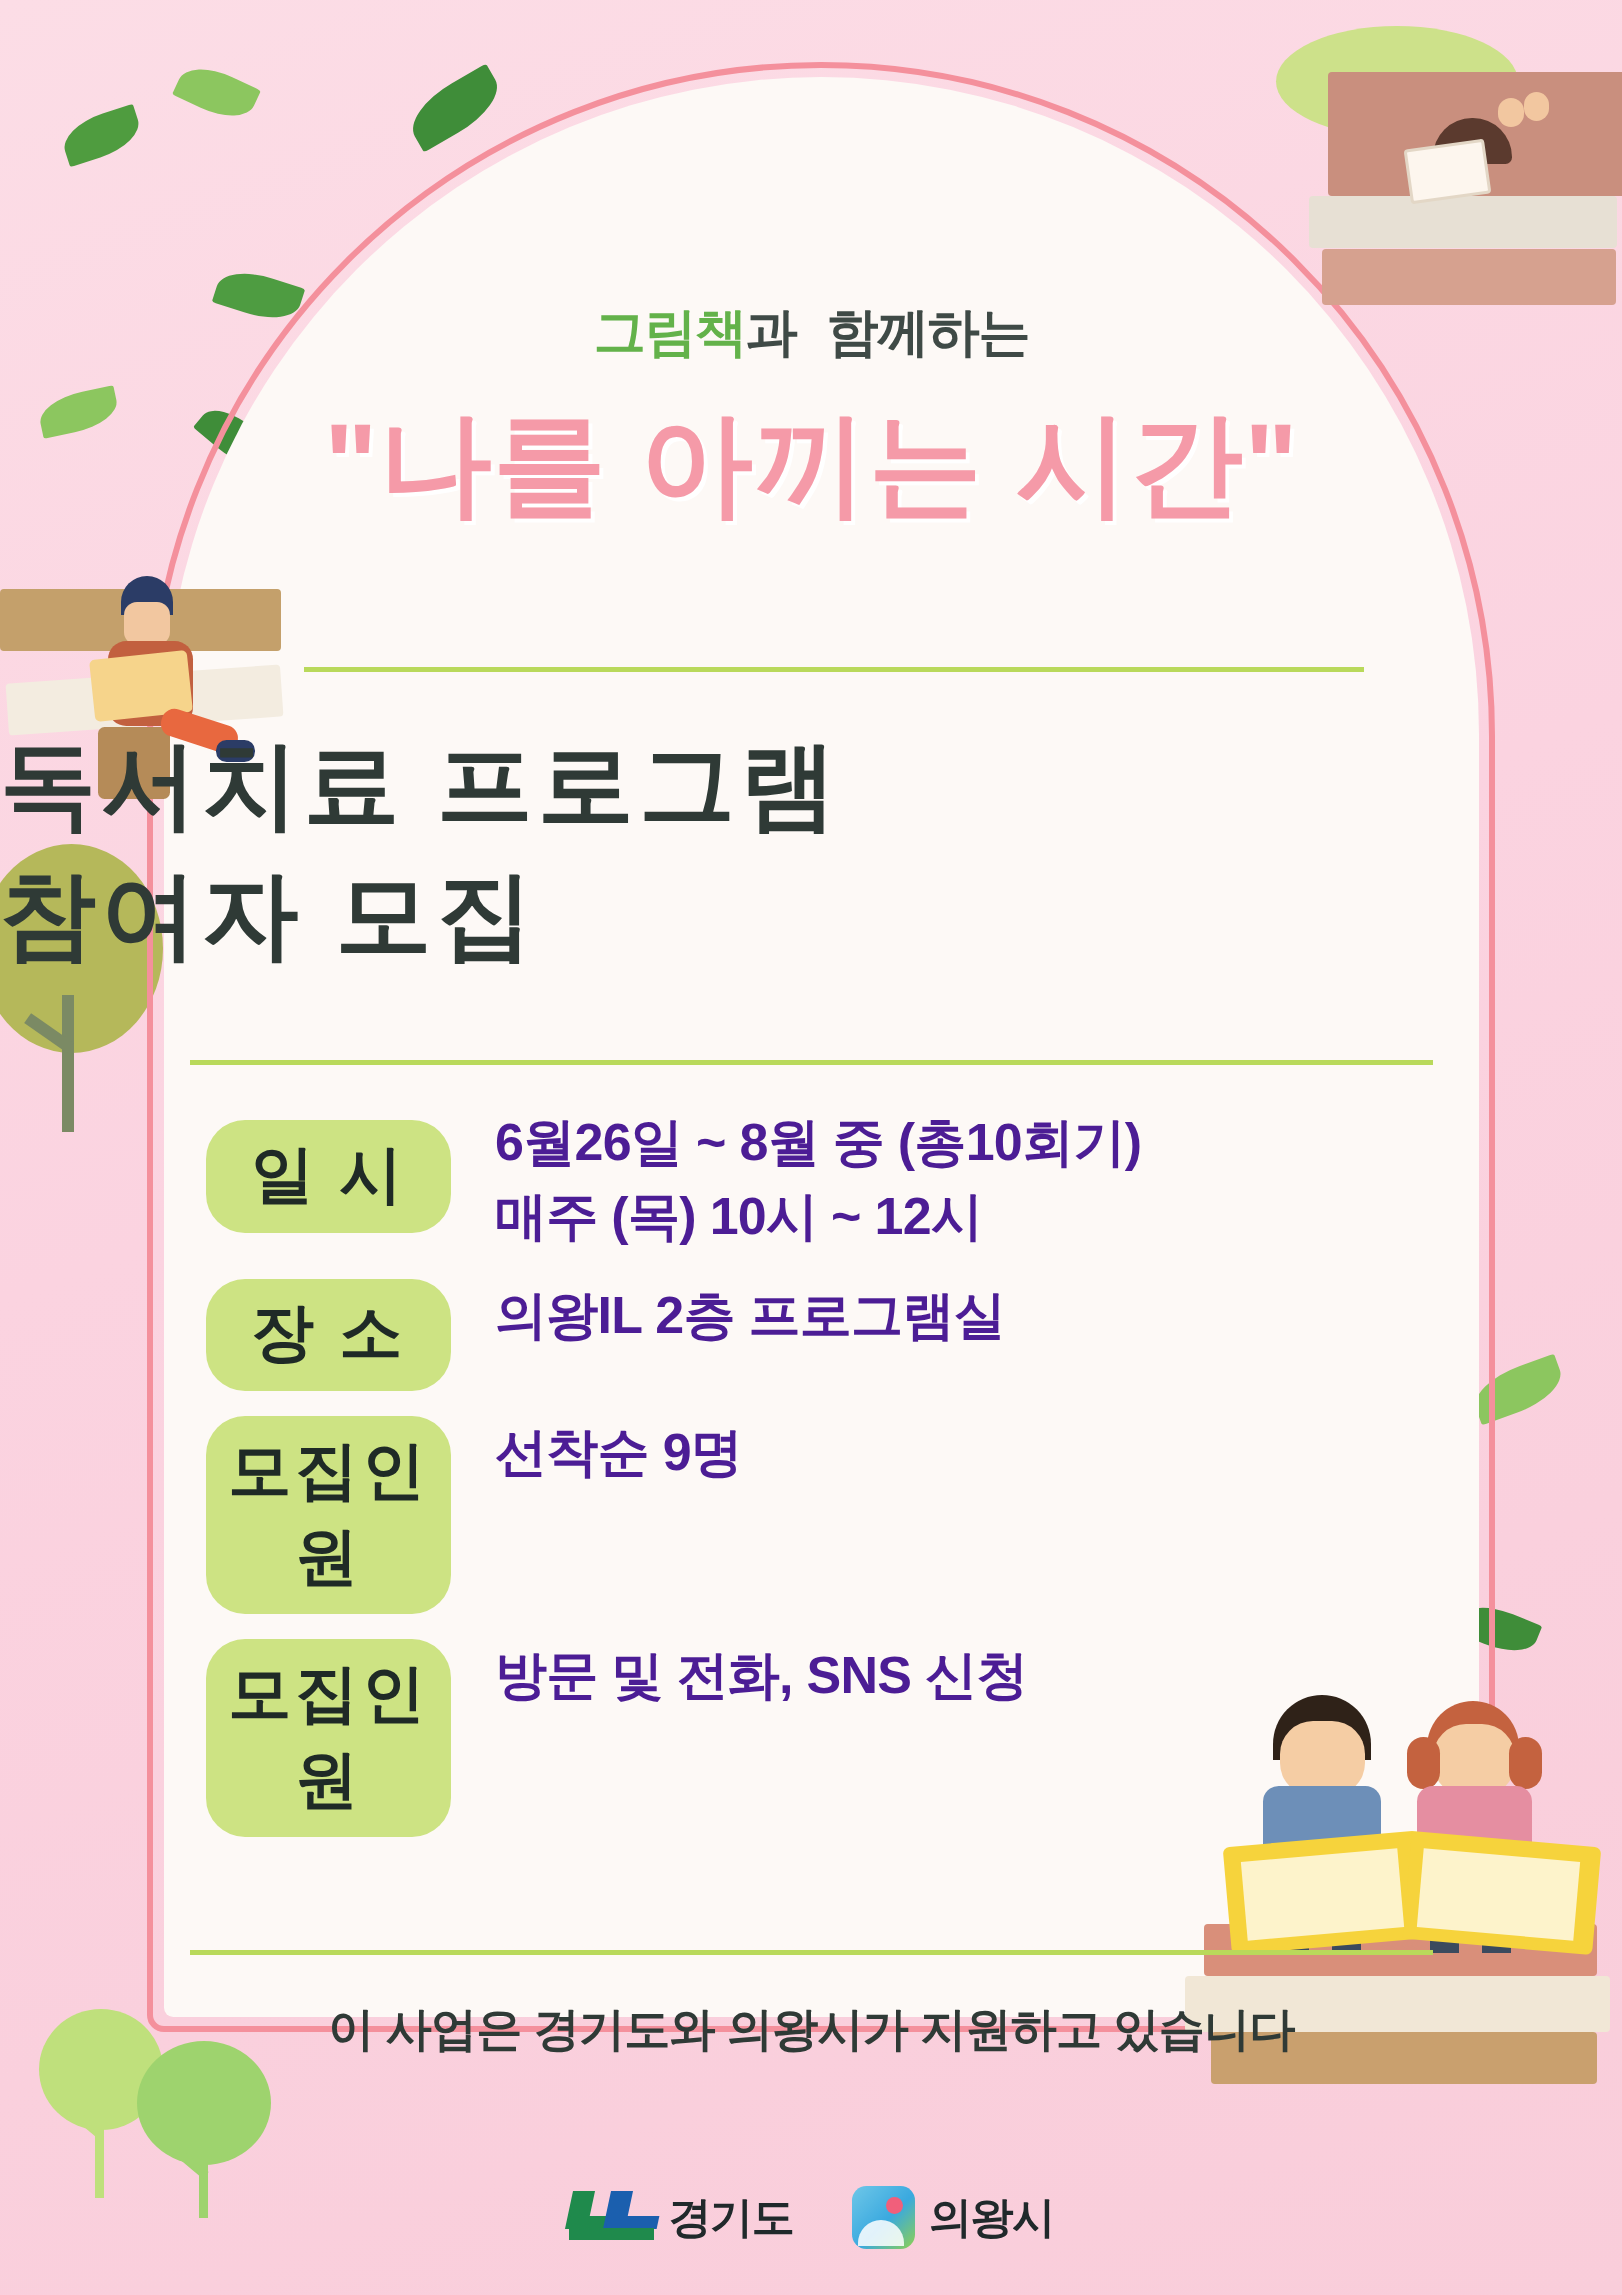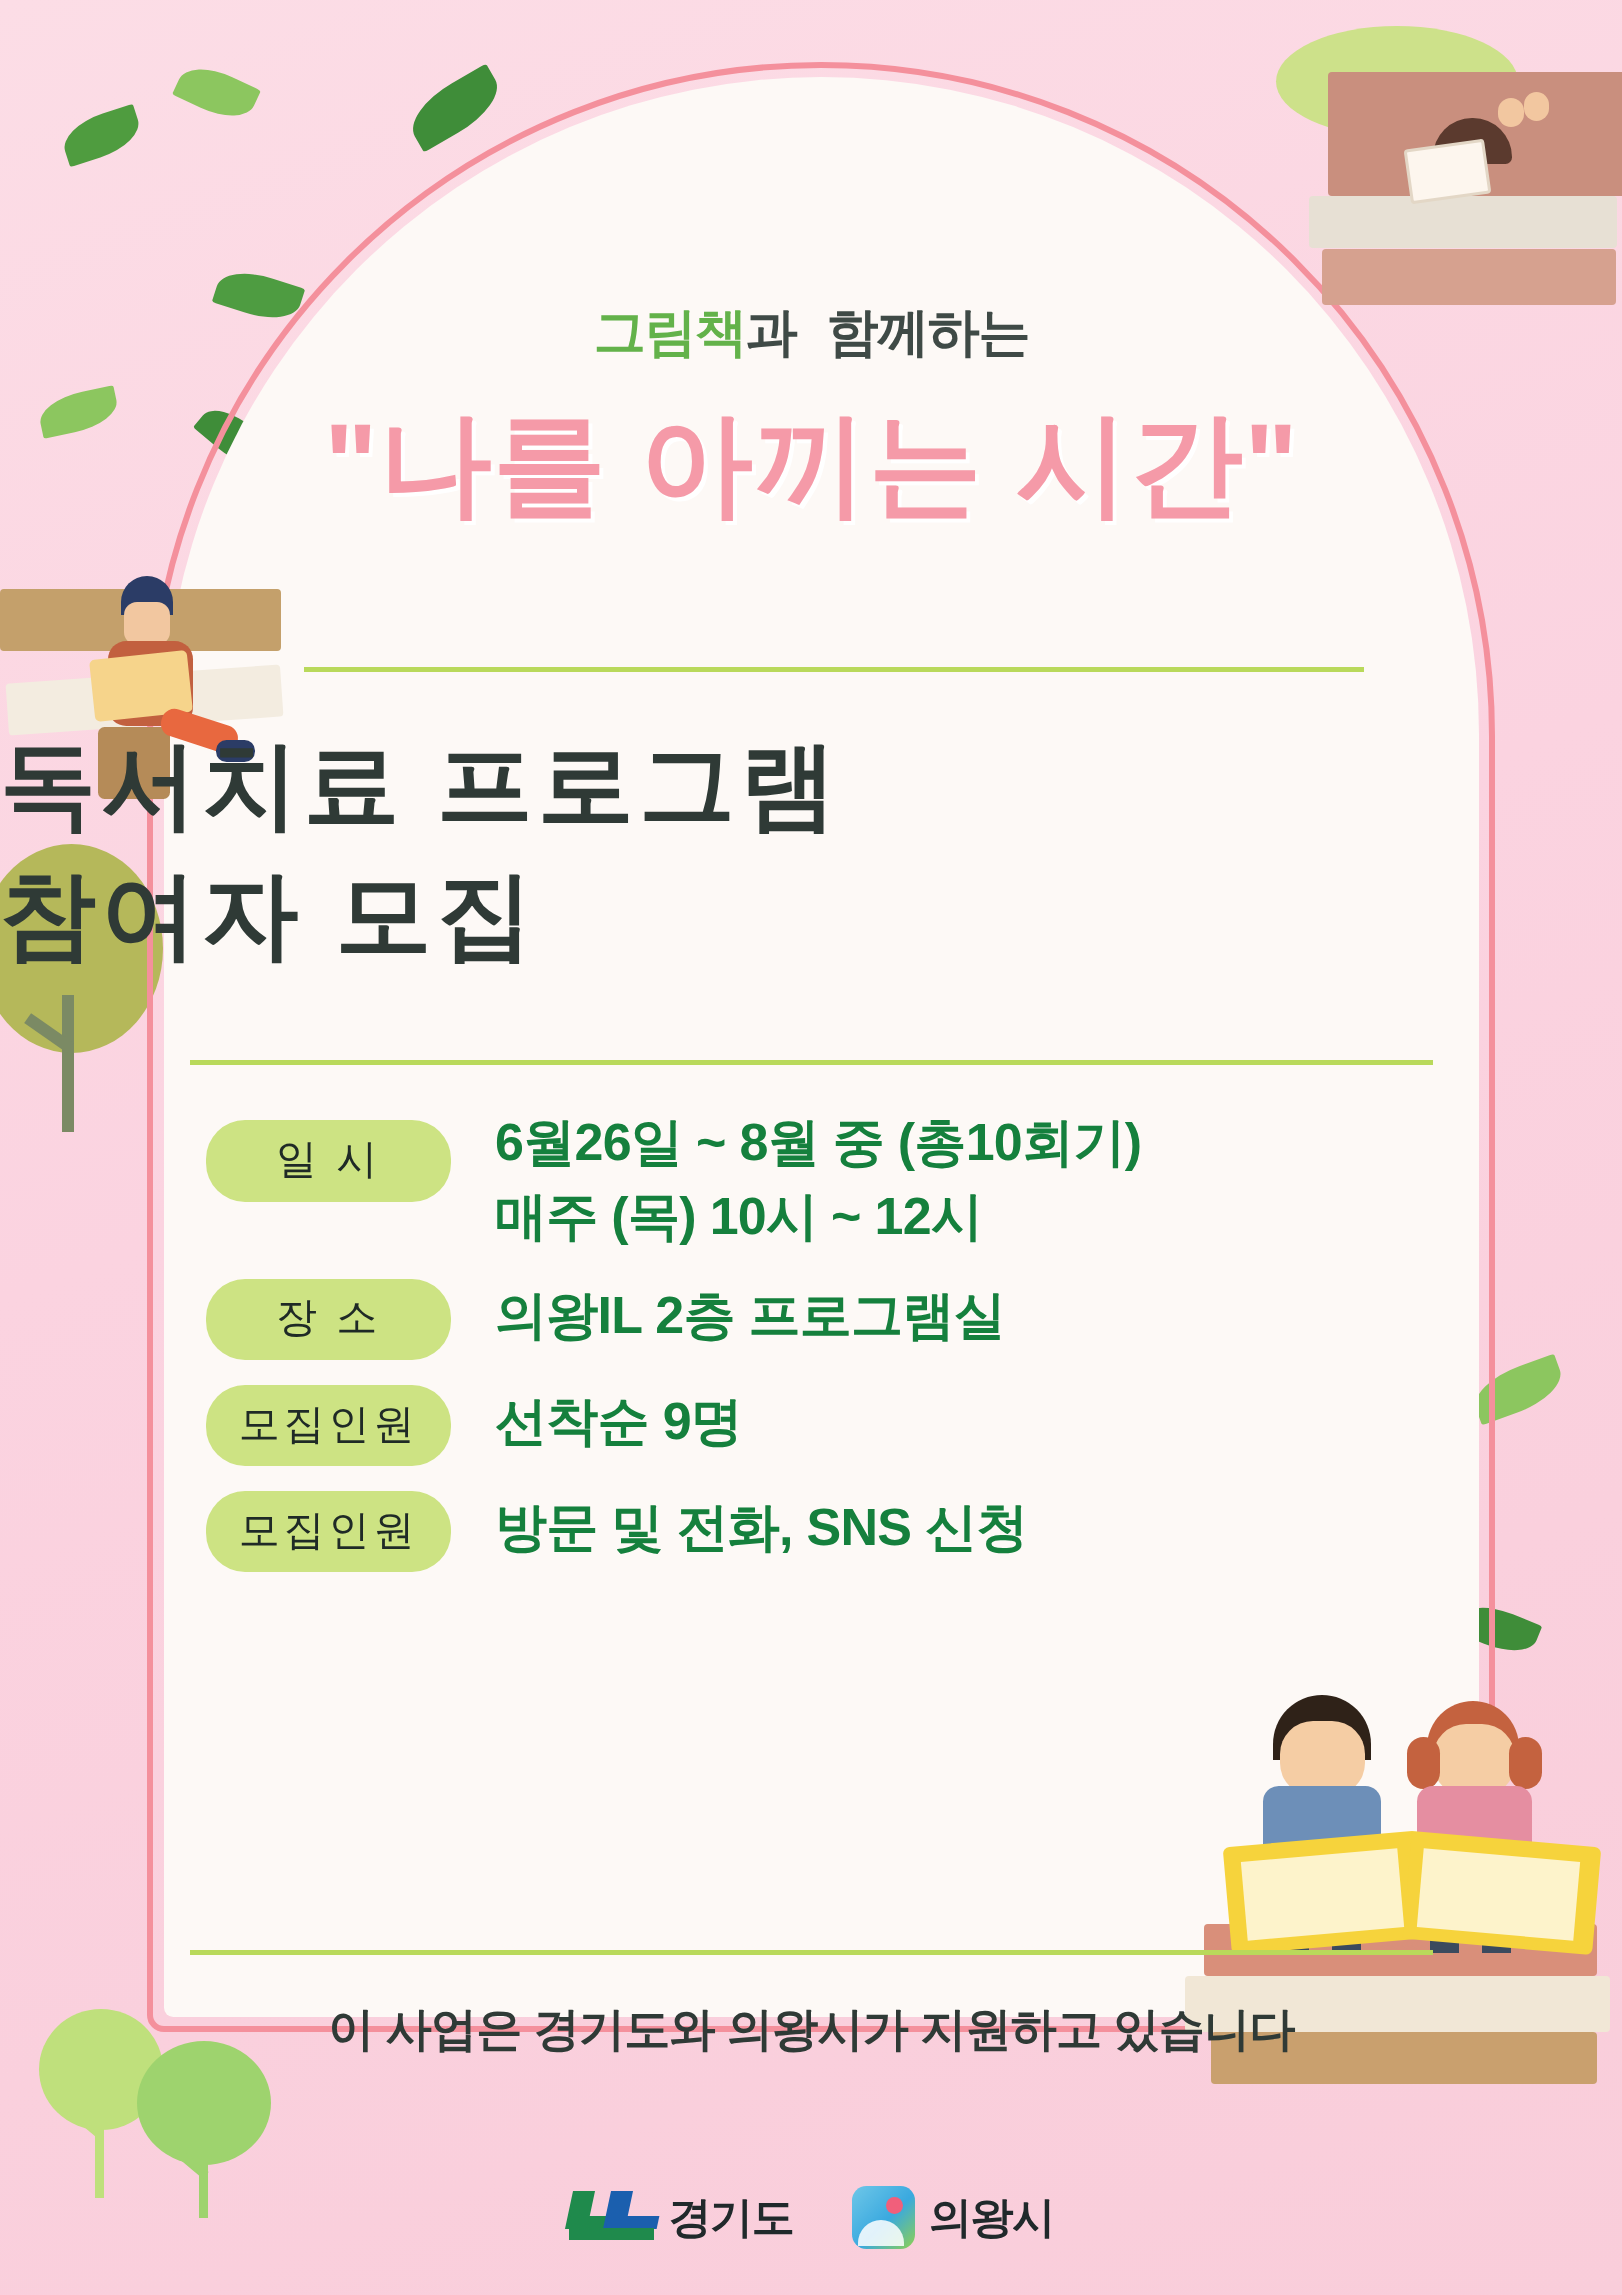--- a/index.html
+++ b/index.html
@@ -113,33 +113,33 @@
     display: flex;
     align-items: flex-start;
     margin-bottom: 25px;
   }
   .pill {
     flex: 0 0 auto;
     width: 245px;
     background: #cde383;
     color: #1f2a26;
     border-radius: 39px;
-    font-size: 41px;
-    font-weight: 400;
+    font-size: 63px;
+    font-weight: 700;
     letter-spacing: 3.9px;
     padding: 11.8px 0 14.4px;
     text-align: center;
     box-sizing: border-box;
   }
   .val {
     flex: 1 1 auto;
     padding-left: 44px;
     font-size: 52px;
     font-weight: 600;
-    color: #15803d;
+    color: #4c1d95;
     line-height: 1.42;
     letter-spacing: -0.7px;
   }
   .val .indent { display: block; padding-left: 29px; }
   .row.tall .pill { margin-top: 14.4px; }
   
   .footnote {
     position: absolute;
     left: 0;
     top: 1999px;

